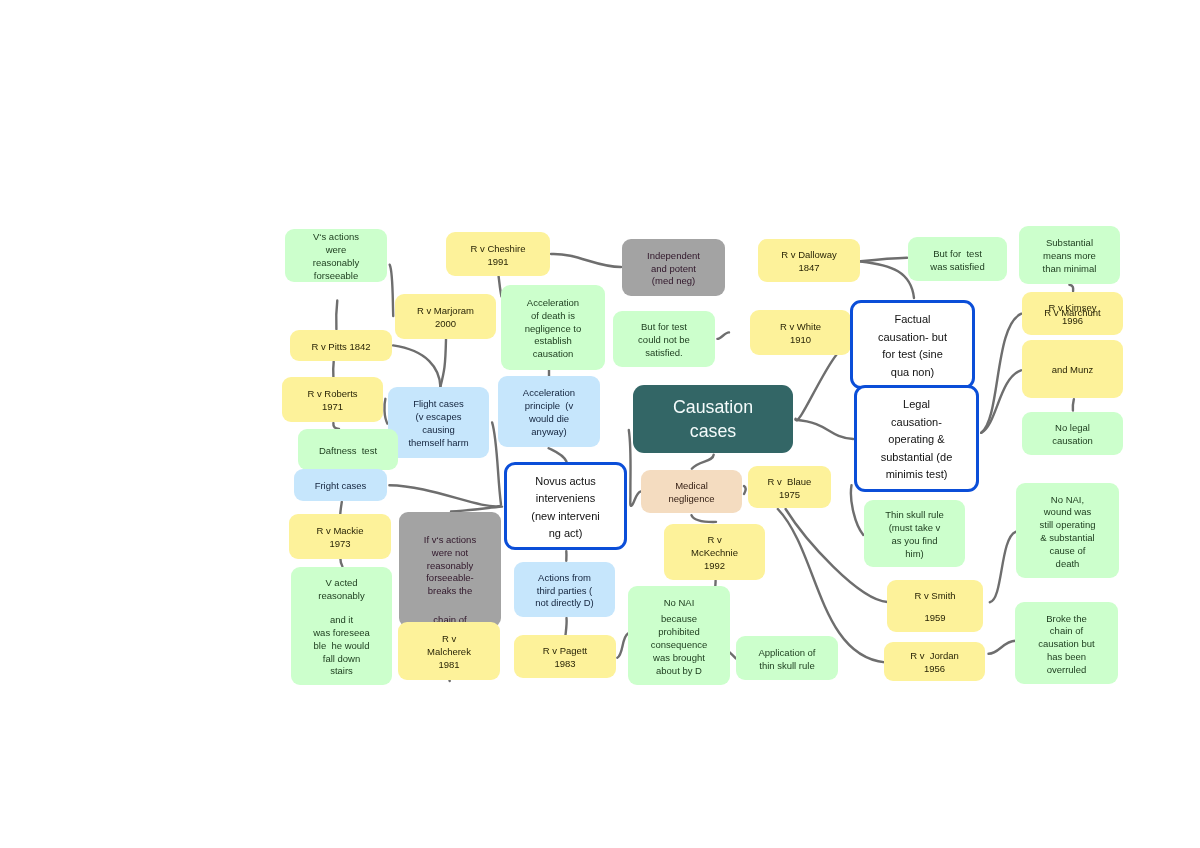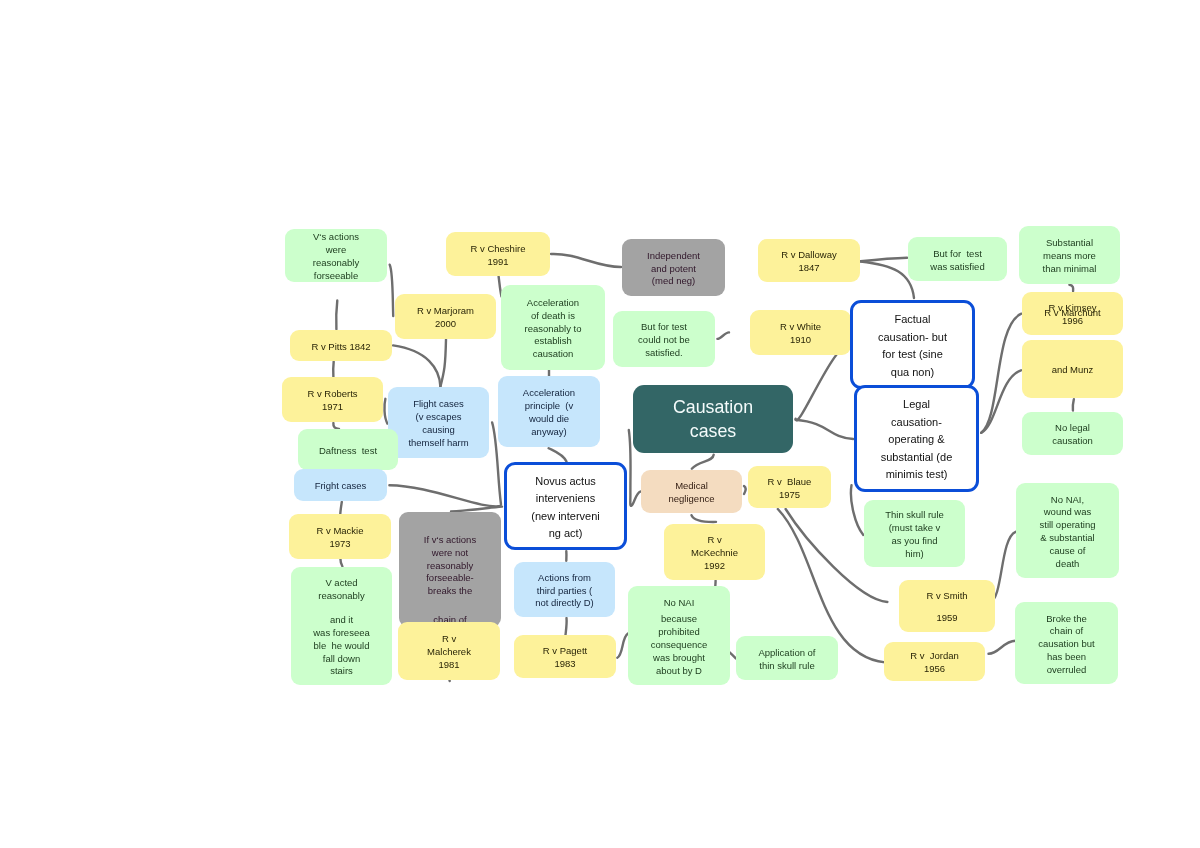--- a/index.html
+++ b/index.html
@@ -79,21 +79,21 @@
         <span>R v Cheshire</span>
         <span>1991</span>
       </div>
       <div class="node n-yellow" style="left: 395px; top: 294px; width: 101px; height: 45px;">
         <span>R v Marjoram</span>
         <span>2000</span>
       </div>
       <div class="node n-green" style="left: 501px; top: 285px; width: 104px; height: 85px;">
         <span>Acceleration</span>
         <span>of death is</span>
-        <span>reasonably to</span>
+        <span>negligence to</span>
         <span>establish</span>
         <span>causation</span>
       </div>
       <div class="node n-pink" style="left: 622px; top: 239px; width: 103px; height: 57px;">
         <span>Independent</span>
         <span>and potent</span>
         <span>(med neg)</span>
       </div>
       <div class="node n-yellow" style="left: 758px; top: 239px; width: 102px; height: 43px;">
         <span>R v Dalloway</span>
@@ -216,21 +216,21 @@
       <div class="node n-blue" style="left: 514px; top: 562px; width: 101px; height: 55px;">
         <span>Actions from</span>
         <span>third parties (</span>
         <span>not directly D)</span>
       </div>
       <div class="node n-yellow" style="left: 664px; top: 524px; width: 101px; height: 56px;">
         <span>R v</span>
         <span>McKechnie</span>
         <span>1992</span>
       </div>
-      <div class="node n-yellow" style="left: 887px; top: 580px; width: 96px; height: 52px; margin-left: 12px;">
+      <div class="node n-yellow" style="left: 887px; top: 580px; width: 96px; height: 52px;">
         <span>R v Smith</span>
         <div style="height: 9px; width: 100%;"></div>
         <span>1959</span>
       </div>
       <div class="node n-green" style="left: 291px; top: 567px; width: 101px; height: 118px;">
         <span>V acted</span>
         <span>reasonably</span>
         <div style="height: 12px; width: 100%;"></div>
         <span>and it</span>
         <span>was foreseea</span>

